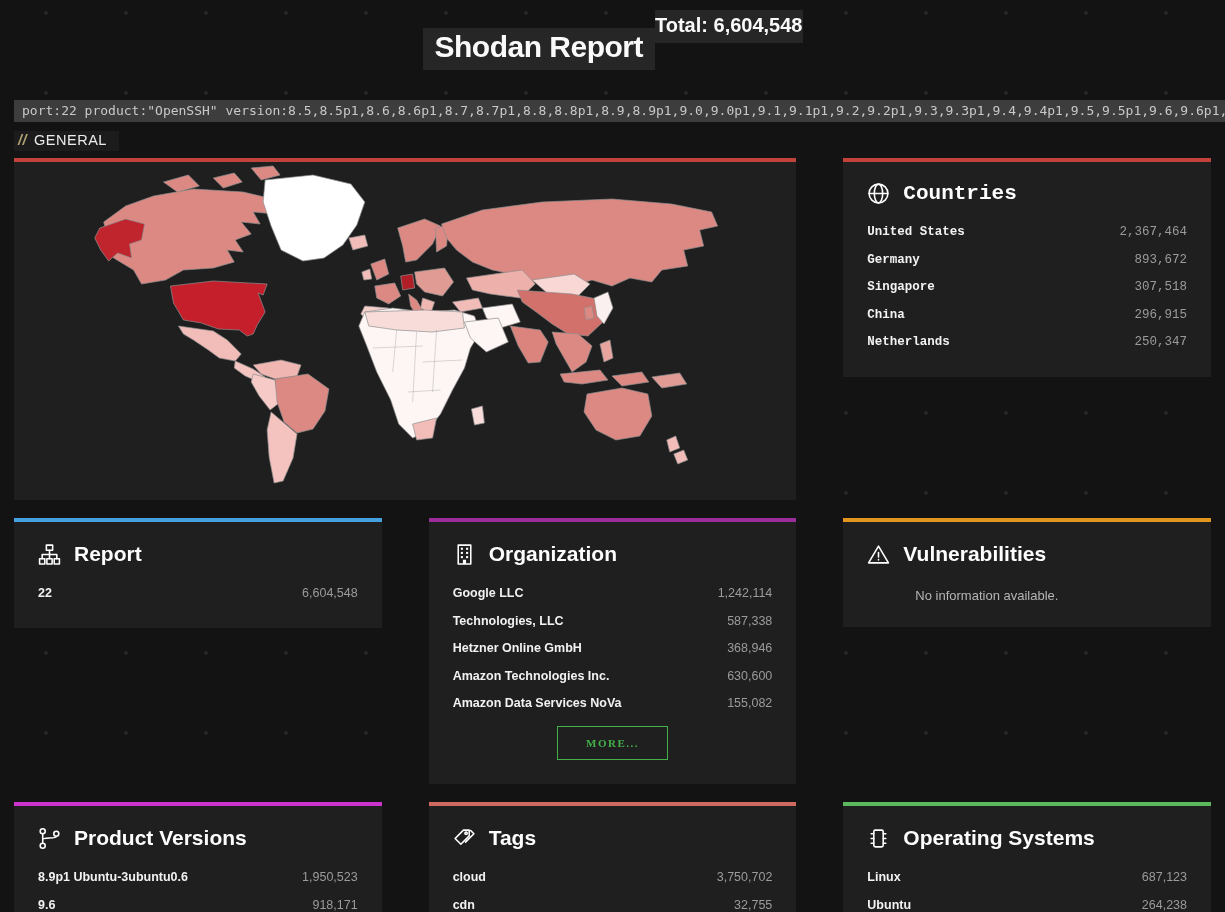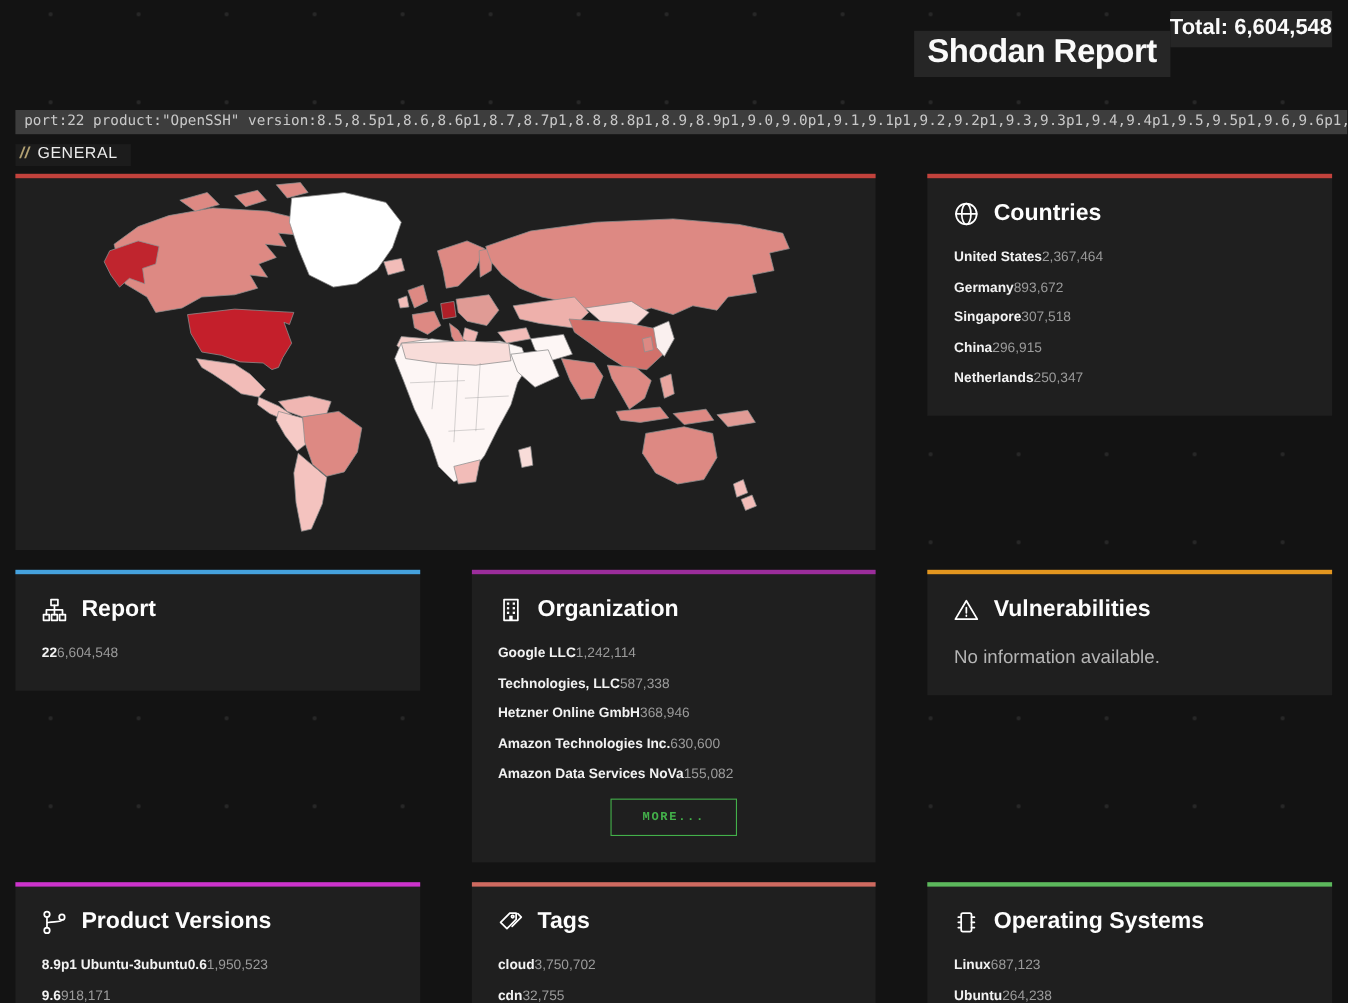--- a/index.html
+++ b/index.html
@@ -4,42 +4,42 @@
 <style>
   * { box-sizing: border-box; }
   html,body { margin:0; padding:0; }
   body {
     width:1225px; height:912px; overflow:hidden;
     background-color:#131313;
     background-image: radial-gradient(circle, #272727 1.5px, transparent 2.2px);
     background-size:80px 80px; background-position:6px 53px;
     font-family:"Liberation Sans", sans-serif; color:#e8e8e8;
   }
-  .topbar { display:flex; justify-content:flex-end; align-items:flex-start; padding:8px 14px 0; }
+  .topbar { display:flex; justify-content:center; align-items:flex-start; padding:8px 14px 0; }
   .title-box { background:#262626; padding:2px 12px 6px; font-size:30px; font-weight:bold; color:#fafafa; letter-spacing:-0.5px; }
   .total-box { background:#262626; padding:4px 0 6px; font-size:20px; font-weight:bold; color:#fafafa; margin-top:2px; }
   .query-bar {
     margin:10px 0 0 14px; background:#3d3d3d; color:#c9c9c9;
     font-family:"DejaVu Sans Mono", monospace; font-size:13px;
     padding:3px 8px 4px; white-space:nowrap; overflow:hidden;
   }
   .section-label { display:inline-block; margin:9px 0 7px 14px; background:#1c1c1c; padding:1px 12px 3px 4px; font-size:14.5px; letter-spacing:.5px; color:#ececec; font-weight:500; }
   .section-label .slashes { color:#b3a273; font-style:italic; font-weight:bold; margin-right:7px; }
   .grid { display:grid; grid-template-columns:repeat(3,1fr); column-gap:47px; row-gap:18px; align-items:start; margin:0 14px; }
   .card { background:#1f1f1f; border-top:4px solid #c2423c; padding:20px 24px 14px; }
   .map-card { grid-column:1 / 3; padding:0; height:342px; }
   .card-title { display:flex; align-items:center; gap:13px; font-size:21px; font-weight:bold; color:#fdfdfd; }
   .card-title svg { width:23px; height:23px; flex:none; }
   .icon { display:inline-flex; }
   .rows { margin-top:20px; }
-  .row { display:flex; align-items:baseline; margin-bottom:13.5px; font-size:12.5px; }
+  .row { display:flex; justify-content:space-between; align-items:baseline; margin-bottom:13.5px; font-size:12.5px; }
   .row .label { font-weight:bold; color:#f2f2f2; }
   .row .value { color:#9b9b9b; }
-  .empty-msg { margin-top:22px; margin-bottom:10px; font-size:17px; color:#b5b5b5; }
-  .more-btn { display:block; margin:16px auto 10px; background:transparent; border:1px solid #43b04a; color:#43b04a; font-size:11px; font-weight:bold; letter-spacing:1.5px; padding:10px 28px; font-family:Liberation Mono, monospace; cursor:pointer; }
+  .empty-msg { margin-top:22px; margin-bottom:10px; font-size:13px; color:#b5b5b5;margin-left:48px; }
+  .more-btn { display:block; margin:16px auto 10px; background:transparent; border:1px solid #43b04a; color:#43b04a; font-size:11px; font-weight:bold; letter-spacing:1.5px; padding:10px 28px; font-family:Liberation Serif, serif; cursor:pointer; }
   svg.map { width:100%; height:100%; display:block; }
   .map .region { stroke:#8f8f8f; stroke-width:.7; stroke-linejoin:round; }
   .map .inner-borders { stroke:#9c9c9c; stroke-width:.55; fill:none; opacity:.7; }
   .tsvg { stroke:#ffffff; stroke-width:1.5; fill:none; stroke-linecap:round; stroke-linejoin:round; }
 </style>
 </head>
 <body>
 
 
 
@@ -104,21 +104,21 @@
       <polygon class="region" points="588,182 598,178 601,196 592,200" fill="#e8a59f"></polygon>
       <polygon class="region" points="582,136 596,130 601,146 592,162 585,154" fill="#faf0ef"></polygon>
       <polygon class="region" points="572,146 580,144 582,156 574,158" fill="#dd8983"></polygon>
       <polygon class="region" points="640,215 668,211 675,222 650,226" fill="#e09b95"></polygon>
       <polygon class="region" points="575,232 610,226 636,232 640,254 628,274 604,278 584,268 572,250" fill="#dd8983"></polygon>
       <polygon class="region" points="655,278 664,274 668,286 658,290" fill="#f2bcb8"></polygon>
       <polygon class="region" points="662,292 672,288 676,298 666,302" fill="#f2bcb8"></polygon>
     </svg>
   </section>
 
-  <section class="card" style="border-top-color: rgb(194, 66, 60);">
+  <section class="card" style="border-top-color: rgb(194, 66, 60); font-family: Liberation Mono, monospace;">
     <div class="card-title">
       <span class="icon">
         <svg class="tsvg" viewBox="0 0 22 22">
             <circle cx="11" cy="11" r="9"></circle>
             <ellipse cx="11" cy="11" rx="4" ry="9"></ellipse>
             <line x1="2" y1="11" x2="20" y2="11"></line>
           </svg>
       </span>
       <span>Countries</span>
     </div>

